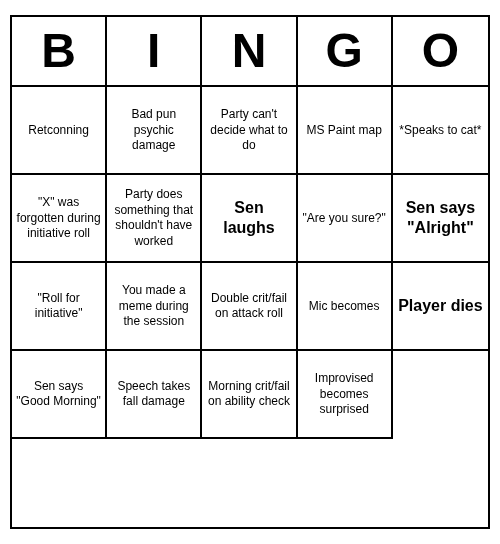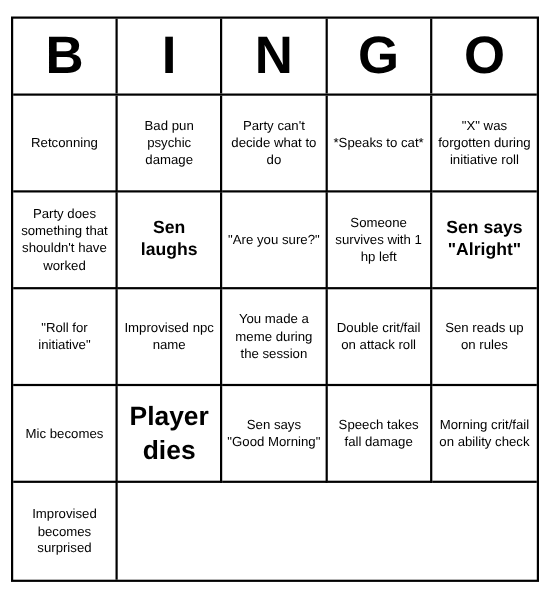--- a/index.html
+++ b/index.html
@@ -48,21 +48,21 @@
       font-size: 12px;
       line-height: 1.3;
     }
     .bingo-cell:nth-child(5n) {
       border-right: none;
     }
     .bingo-cell:nth-child(n+21) {
       border-bottom: none;
     }
     .bingo-cell.large-text {
-      font-size: 24px;
+      font-size: 16px;
       font-weight: bold;
     }
     .bingo-cell.medium-text {
       font-size: 16px;
       font-weight: bold;
     }
   </style>
 </head>
 <body>
 
@@ -71,32 +71,30 @@
   <div class="bingo-letter">B</div>
       <div class="bingo-letter">I</div>
       <div class="bingo-letter">N</div>
       <div class="bingo-letter">G</div>
       <div class="bingo-letter">O</div>
     </div>
   <div class="bingo-grid">
   <div class="bingo-cell">Retconning</div>
       <div class="bingo-cell">Bad pun psychic damage</div>
       <div class="bingo-cell">Party can't decide what to do</div>
+      <div class="bingo-cell">MS Paint map</div>
       <div class="bingo-cell">*Speaks to cat*</div>
       <div class="bingo-cell">"X" was forgotten during initiative roll</div>
       <div class="bingo-cell">Party does something that shouldn't have worked</div>
       <div class="bingo-cell medium-text">Sen laughs</div>
       <div class="bingo-cell">"Are you sure?"</div>
-      <div class="bingo-cell">Someone survives with 1 hp left</div>
       <div class="bingo-cell medium-text">Sen says "Alright"</div>
       <div class="bingo-cell">"Roll for initiative"</div>
-      <div class="bingo-cell">Improvised npc name</div>
       <div class="bingo-cell">You made a meme during the session</div>
       <div class="bingo-cell">Double crit/fail on attack roll</div>
-      <div class="bingo-cell">Sen reads up on rules</div>
       <div class="bingo-cell">Mic becomes</div>
       <div class="bingo-cell large-text">Player dies</div>
       <div class="bingo-cell">Sen says "Good Morning"</div>
       <div class="bingo-cell">Speech takes fall damage</div>
       <div class="bingo-cell">Morning crit/fail on ability check</div>
       <div class="bingo-cell">Improvised becomes surprised</div>
     </div>
 </div>
 
 </body></html>

